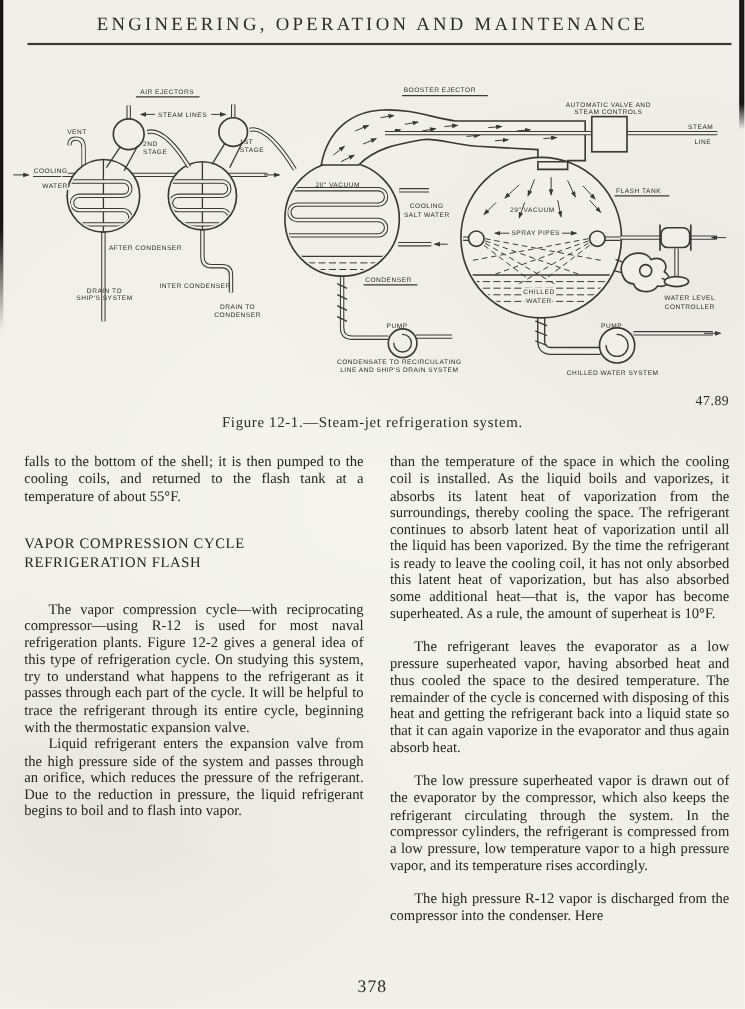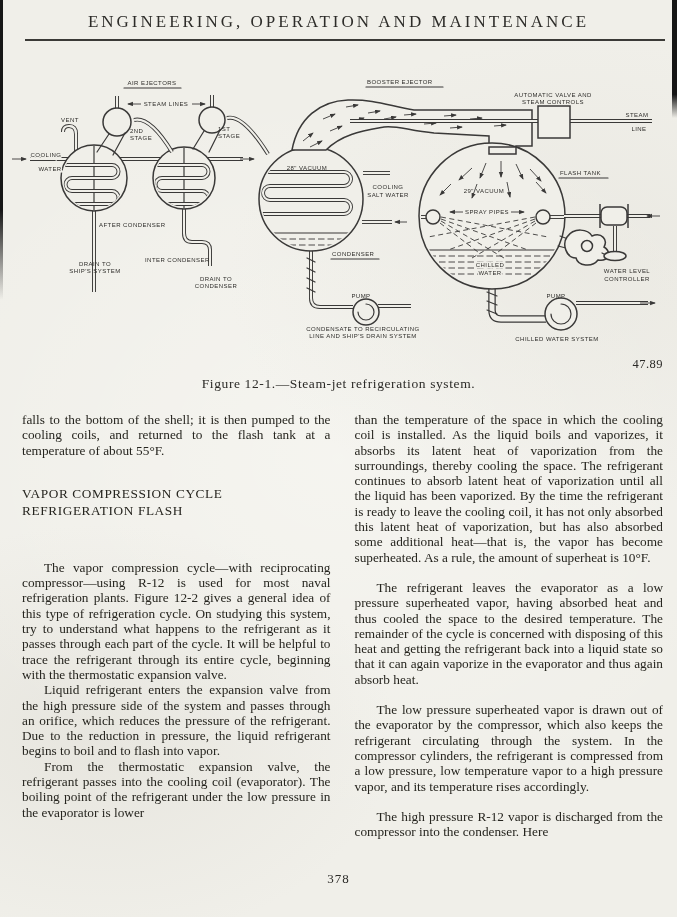--- a/index.html
+++ b/index.html
@@ -35,23 +35,23 @@
   .arrow{stroke:#3a3938;stroke-width:.9;fill:none;}
   .lbl{font-family:"Liberation Sans", sans-serif;font-size:6px;letter-spacing:.45px;fill:#2e2d2a;}
   .halo{paint-order:stroke;stroke:#f0efe9;stroke-width:3px;}
   .fig-credit{position:absolute;top:357px;right:14px;font-size:12.5px;letter-spacing:.5px;}
   .fig-caption{position:absolute;top:376px;left:0;width:100%;text-align:center;font-size:13.5px;letter-spacing:.6px;}
   .columns{position:absolute;top:412px;left:22px;right:14px;bottom:38px;display:flex;gap:24px;overflow:hidden;}
   .col{width:50%;text-align:justify;font-size:13.3px;line-height:15.3px;color:#26251f;}
   .col p{margin:0 0 0 0;}
   .col p.ind{text-indent:22px;}
   .col-left p.intro{margin-bottom:27px;}
-  .sec-heading{letter-spacing:.6px;line-height:17.5px;margin-bottom:40px;}
+  .sec-heading{letter-spacing:.6px;line-height:17.5px;margin-bottom:26px;}
   .col-right p{margin-bottom:15px;}
-  .page-number{position:absolute;bottom:30px;left:0;width:100%;text-align:center;font-size:13px;letter-spacing:1px;}
+  .page-number{position:absolute;bottom:10px;left:0;width:100%;text-align:center;font-size:16px;letter-spacing:1px;}
 </style>
 </head>
 <body>
 
 <div class="page">
 
   <div class="scan-edge-left"></div>
   <div class="scan-edge-right"></div>
 
   <div class="header-title">ENGINEERING, OPERATION AND MAINTENANCE</div>
@@ -302,21 +302,20 @@
 
   <div class="columns">
     <div class="col col-left">
       <p class="intro">falls to the bottom of the shell; it is then pumped to the cooling coils, and returned to the flash tank at a temperature of about 55°F.</p>
       <div class="sec-heading">
         <div>VAPOR COMPRESSION CYCLE</div>
         <div>REFRIGERATION FLASH</div>
       </div>
       <p class="ind">The vapor compression cycle—with reciprocating compressor—using R-12 is used for most naval refrigeration plants.  Figure 12-2 gives a general idea of this type of refrigeration cycle. On studying this system, try to understand what happens to the refrigerant as it passes through each part of the cycle.  It will be helpful to trace the refrigerant through its entire cycle, beginning with the thermostatic expansion valve.</p>
       <p class="ind">Liquid refrigerant enters the expansion valve from the high pressure side of the system and passes through an orifice, which reduces the pressure of the refrigerant.  Due to the reduction in pressure, the liquid refrigerant begins to boil and to flash into vapor.</p>
-      <p class="ind">From the thermostatic expansion valve, the refrigerant passes into the cooling coil (evaporator).   The boiling point of the refrigerant under the low pressure in the evaporator is lower</p>
     </div>
     <div class="col col-right">
       <p>than the temperature of the space in which the cooling coil is installed.  As the liquid boils and vaporizes, it absorbs its latent heat of vaporization from the surroundings, thereby cooling the space.  The refrigerant continues to absorb latent heat of vaporization until all the liquid has been vaporized.  By the time the refrigerant is ready to leave the cooling coil, it has not only absorbed this latent heat of vaporization, but has also absorbed some additional heat—that is, the vapor has become superheated.  As a rule, the amount of superheat is 10°F.</p>
       <p class="ind">The refrigerant leaves the evaporator as a low pressure superheated vapor, having absorbed heat and thus cooled the space to the desired temperature.  The remainder of the cycle is concerned with disposing of this heat and getting the refrigerant back into a liquid state so that it can again vaporize in the evaporator and thus again absorb heat.</p>
       <p class="ind">The low pressure superheated vapor is drawn out of the evaporator by the compressor, which also keeps the refrigerant circulating through the system.  In the compressor cylinders, the refrigerant is compressed from a low pressure, low temperature vapor to a high pressure vapor, and its temperature rises accordingly.</p>
       <p class="ind">The high pressure R-12 vapor is discharged from the compressor into the condenser.  Here</p>
     </div>
   </div>
 
   <div class="page-number">378</div>

